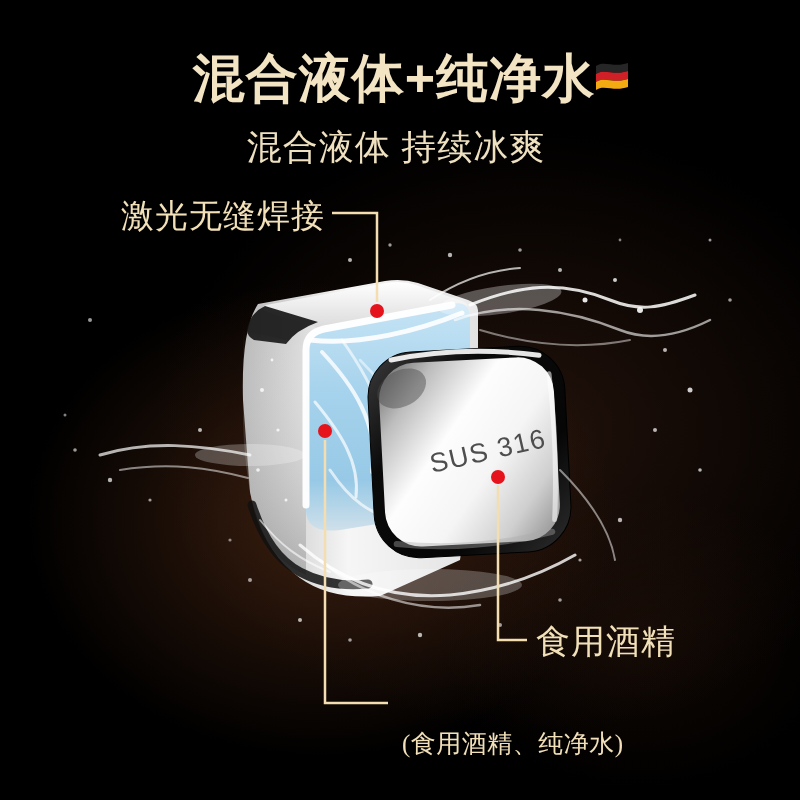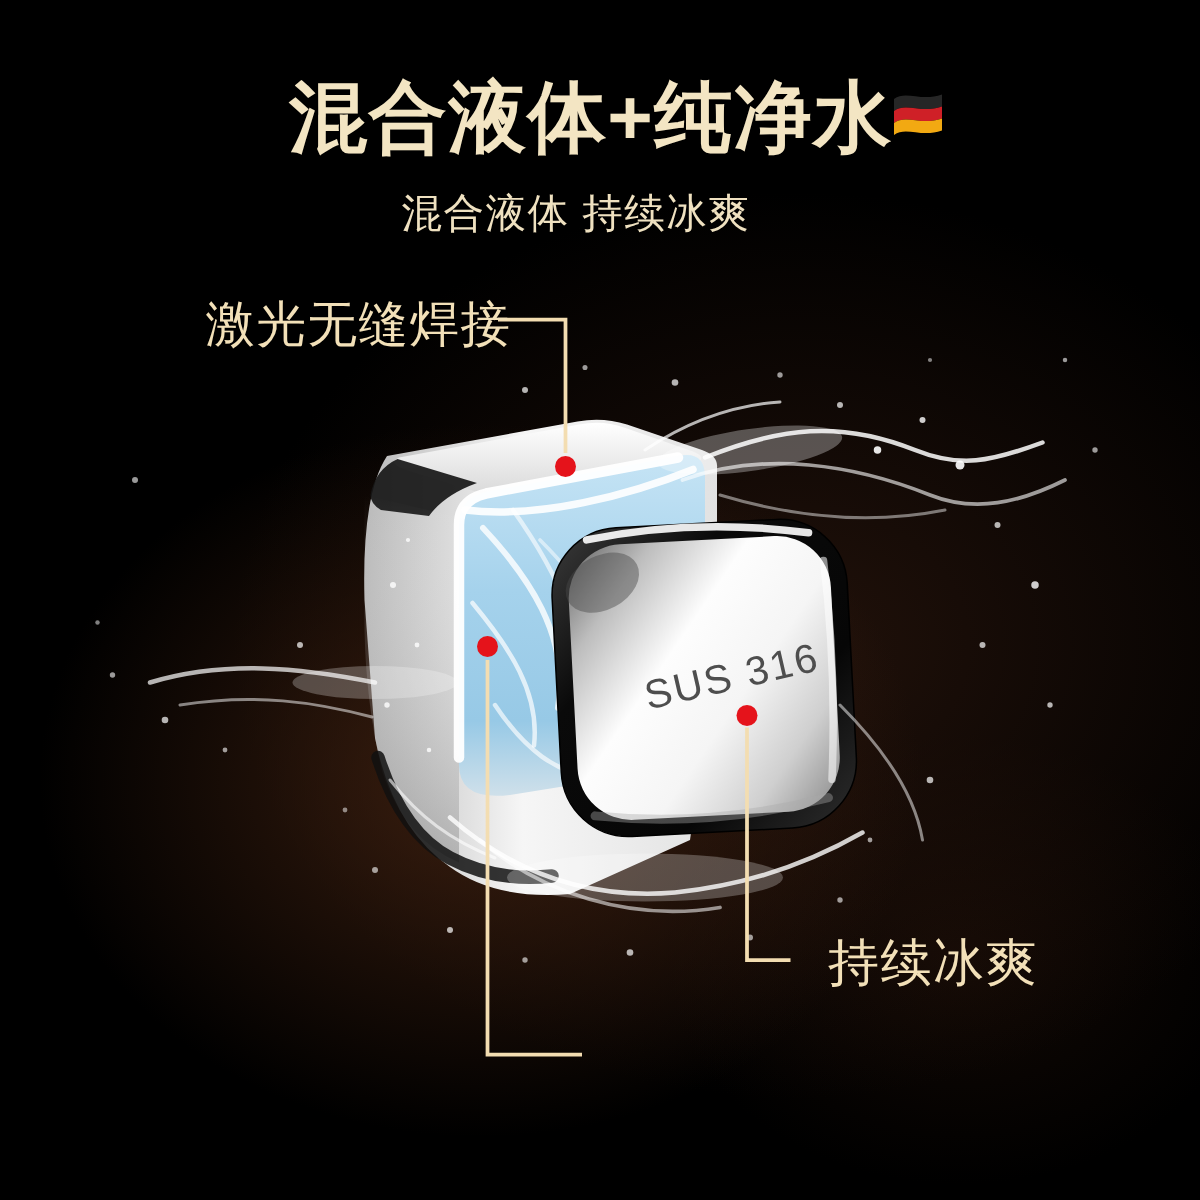--- a/index.html
+++ b/index.html
@@ -12,26 +12,26 @@
       #000;
     font-family:"Liberation Sans", sans-serif;
   }
   .abs{position:absolute;}
   .title{
     top:44px;left:394px;transform:translateX(-50%);
     font-size:52px;font-weight:700;color:#f3e5c3;white-space:nowrap;
     letter-spacing:1px;
   }
   .subtitle{
-    top:124px;left:384px;transform:translateX(-50%);
-    font-size:27px;color:#efe1c0;white-space:nowrap;letter-spacing:1px;
+    top:124px;left:396px;transform:translateX(-50%);
+    font-size:35px;color:#efe1c0;white-space:nowrap;letter-spacing:1px;
   }
   .flag{top:58px;left:594px;width:38px;height:34px;}
   .callout-label{
-    color:#f2e0b8;font-family:"Liberation Serif", serif;white-space:nowrap;margin-left:16px;
+    color:#f2e0b8;font-family:"Liberation Serif", serif;white-space:nowrap;
   }
   .label-weld{top:194px;left:121px;font-size:33px;letter-spacing:1px;}
   .label-mirror{top:619px;left:536px;font-size:34px;letter-spacing:1px;}
   .label-liquid{top:682px;left:397px;font-size:35px;letter-spacing:1px;}
   .label-liquid-sub{top:727px;left:402px;font-size:25px;letter-spacing:0.5px;}
   svg{display:block;}
 </style>
 </head>
 <body>
 
@@ -185,17 +185,18 @@
   <svg class="abs flag" viewBox="0 0 38 34">
     <path d="M2 8 C10 2 20 10 34 5 L34 13 C20 18 10 10 2 16 Z" fill="#262626"></path>
     <path d="M2 16 C10 10 20 18 34 13 L34 21 C20 26 10 18 2 24 Z" fill="#cf2027"></path>
     <path d="M2 24 C10 18 20 26 34 21 L34 29 C20 34 10 26 2 32 Z" fill="#f2a912"></path>
   </svg>
 
   <div class="abs subtitle">混合液体 持续冰爽</div>
 
   <div class="abs callout-label label-weld">激光无缝焊接</div>
 
-  <div class="abs callout-label label-mirror">持续冰爽</div>
-
-
+  <div class="abs callout-label label-mirror">食用酒精</div>
+
+
+  <div class="abs callout-label label-liquid-sub">(食用酒精、纯净水)</div>
 
 </div>
 
 </body></html>

